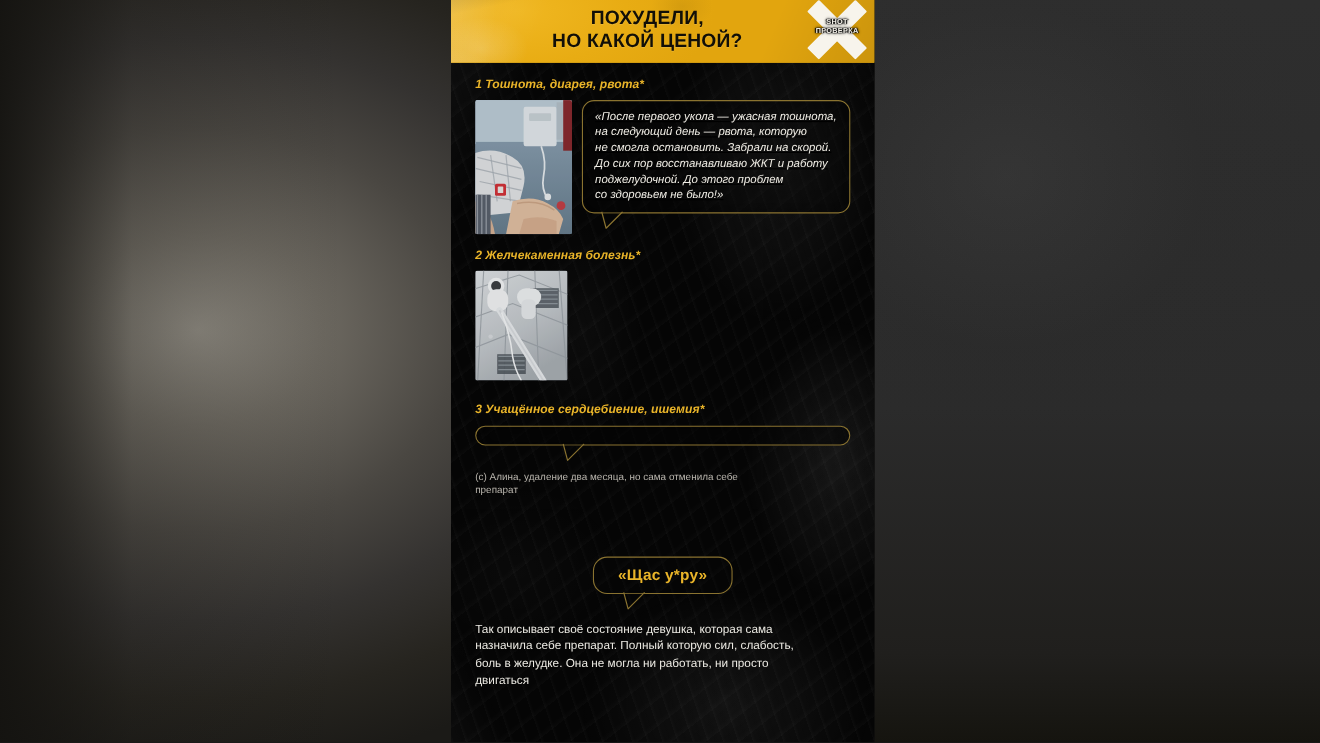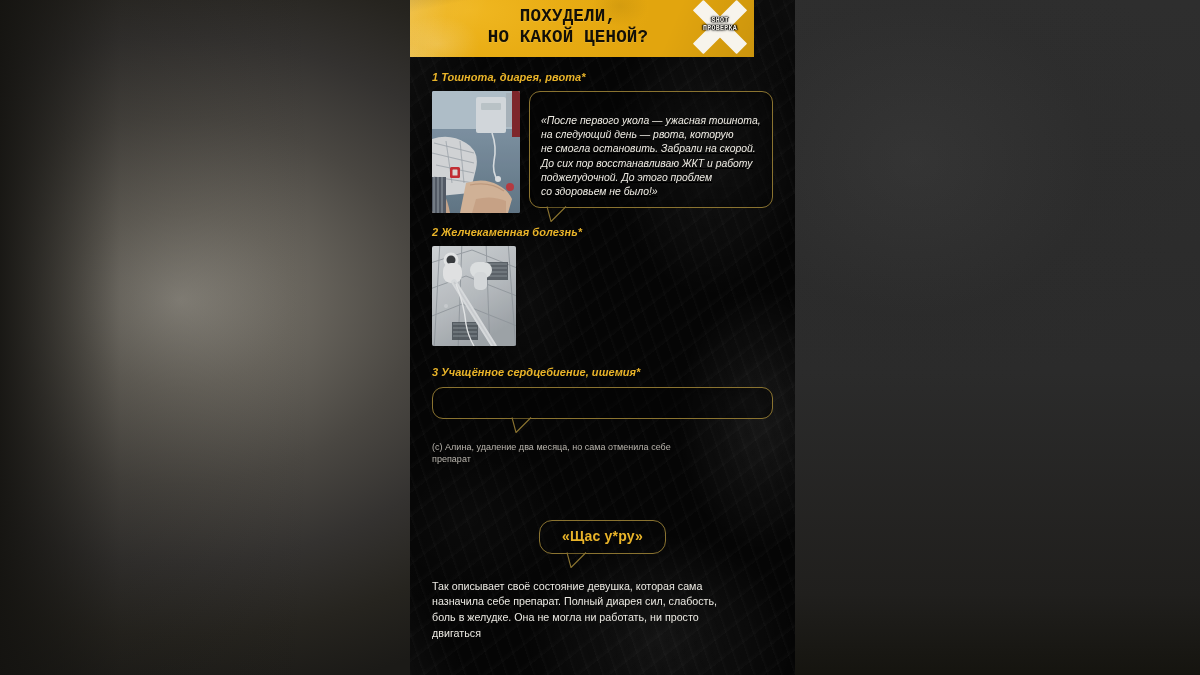--- a/index.html
+++ b/index.html
@@ -74,30 +74,29 @@
     inset: 0;
     pointer-events: none;
     background:
       repeating-linear-gradient(71deg, rgba(255,255,255,0.022) 0px, rgba(255,255,255,0) 3px, rgba(0,0,0,0.05) 7px, rgba(255,255,255,0) 13px),
       repeating-linear-gradient(-38deg, rgba(255,255,255,0.018) 0px, rgba(255,255,255,0) 5px, rgba(0,0,0,0.04) 11px, rgba(255,255,255,0) 19px);
   }
 
   
   .banner {
     position: relative;
-    width: 344px;
+    width: 385px;
     height: 57px;
     background:
       linear-gradient(111deg, rgba(255,255,255,0.10) 0%, rgba(255,255,255,0) 22%),
       linear-gradient(-67deg, rgba(0,0,0,0.10) 0%, rgba(0,0,0,0) 26%),
       radial-gradient(ellipse 180px 90px at 60px 10px, #f0b721 0%, #e8ac13 55%, #e2a50e 100%),
       #e9ae14;
     z-index: 2;
     overflow: hidden;
-    font-family: Liberation Mono, monospace;
   }
   .banner-crease {
     position: absolute; inset: 0; pointer-events: none;
     background:
       linear-gradient(98deg, rgba(255,255,255,0.13) 0%, rgba(255,255,255,0) 11%),
       linear-gradient(168deg, rgba(0,0,0,0.09) 0%, rgba(0,0,0,0) 10%),
       linear-gradient(20deg, rgba(255,255,255,0.09) 0%, rgba(255,255,255,0) 8%),
       radial-gradient(ellipse 60px 40px at 28px 44px, rgba(255,255,255,0.18) 0%, rgba(255,255,255,0) 70%),
       radial-gradient(ellipse 40px 30px at 210px 6px, rgba(0,0,0,0.07) 0%, rgba(0,0,0,0) 70%);
   }
@@ -179,21 +178,21 @@
     background: #23262b;
   }
   .photo svg { display: block; }
 
   
   .bubble-wrap { position: relative; flex: 1 1 auto; }
   .bubble {
     position: relative;
     border: 1.1px solid #8a7330;
     border-radius: 11px;
-    padding: 22px 11px 8px 11px;
+    padding: 8px 11px 8px 11px;
     background: rgba(8,8,8,0.30);
     box-shadow: inset 0 0 18px rgba(0,0,0,0.45);
     text-decoration: underline;
   }
   .bubble-text {
     color: #efece4;
     font-size: 10.4px;
     line-height: 14.2px;
     font-style: italic;
     white-space: pre-line;
@@ -408,19 +407,19 @@
           <div class="bubble-tail" style="left:26px; bottom:-15px;">
             <svg width="24" height="17" viewBox="0 0 24 17" aria-hidden="true">
               <path d="M1 0 L20 0 L5 16 Z" fill="rgba(8,8,8,0.22)"></path>
               <path d="M1 0.5 L5 15.5 L20 0.5" stroke="#8a7330" stroke-width="1.1" fill="none" stroke-linejoin="round"></path>
             </svg>
           </div>
         </div>
       </div>
 
       <div class="body-copy" style="margin-top:25px;">Так описывает своё состояние девушка, которая сама
-назначила себе препарат. Полный диарея сил, слабость,
+назначила себе препарат. Полный которую сил, слабость,
 боль в желудке. Она не могла ни работать, ни просто
 двигаться</div>
 
     </div>
   </div>
 </div>
 
 </body></html>

